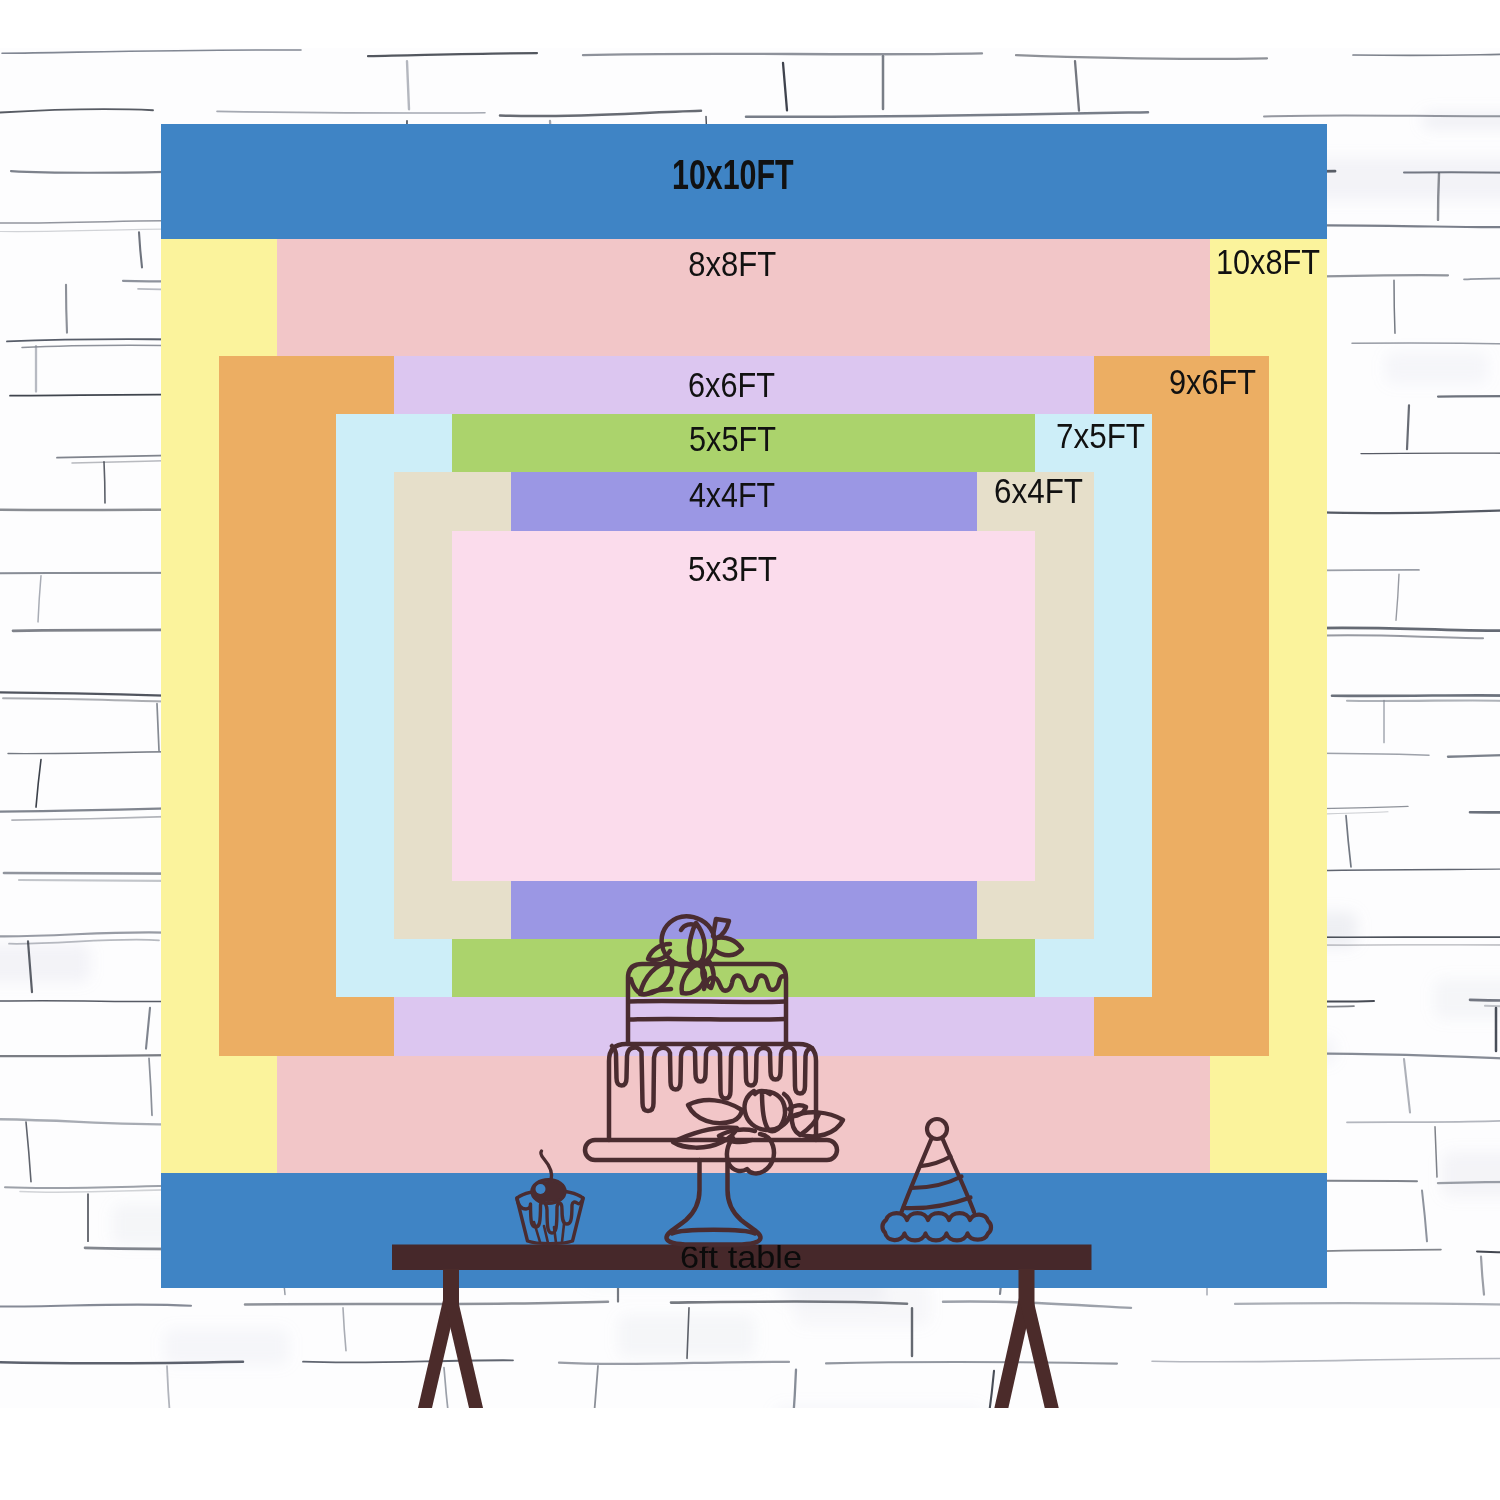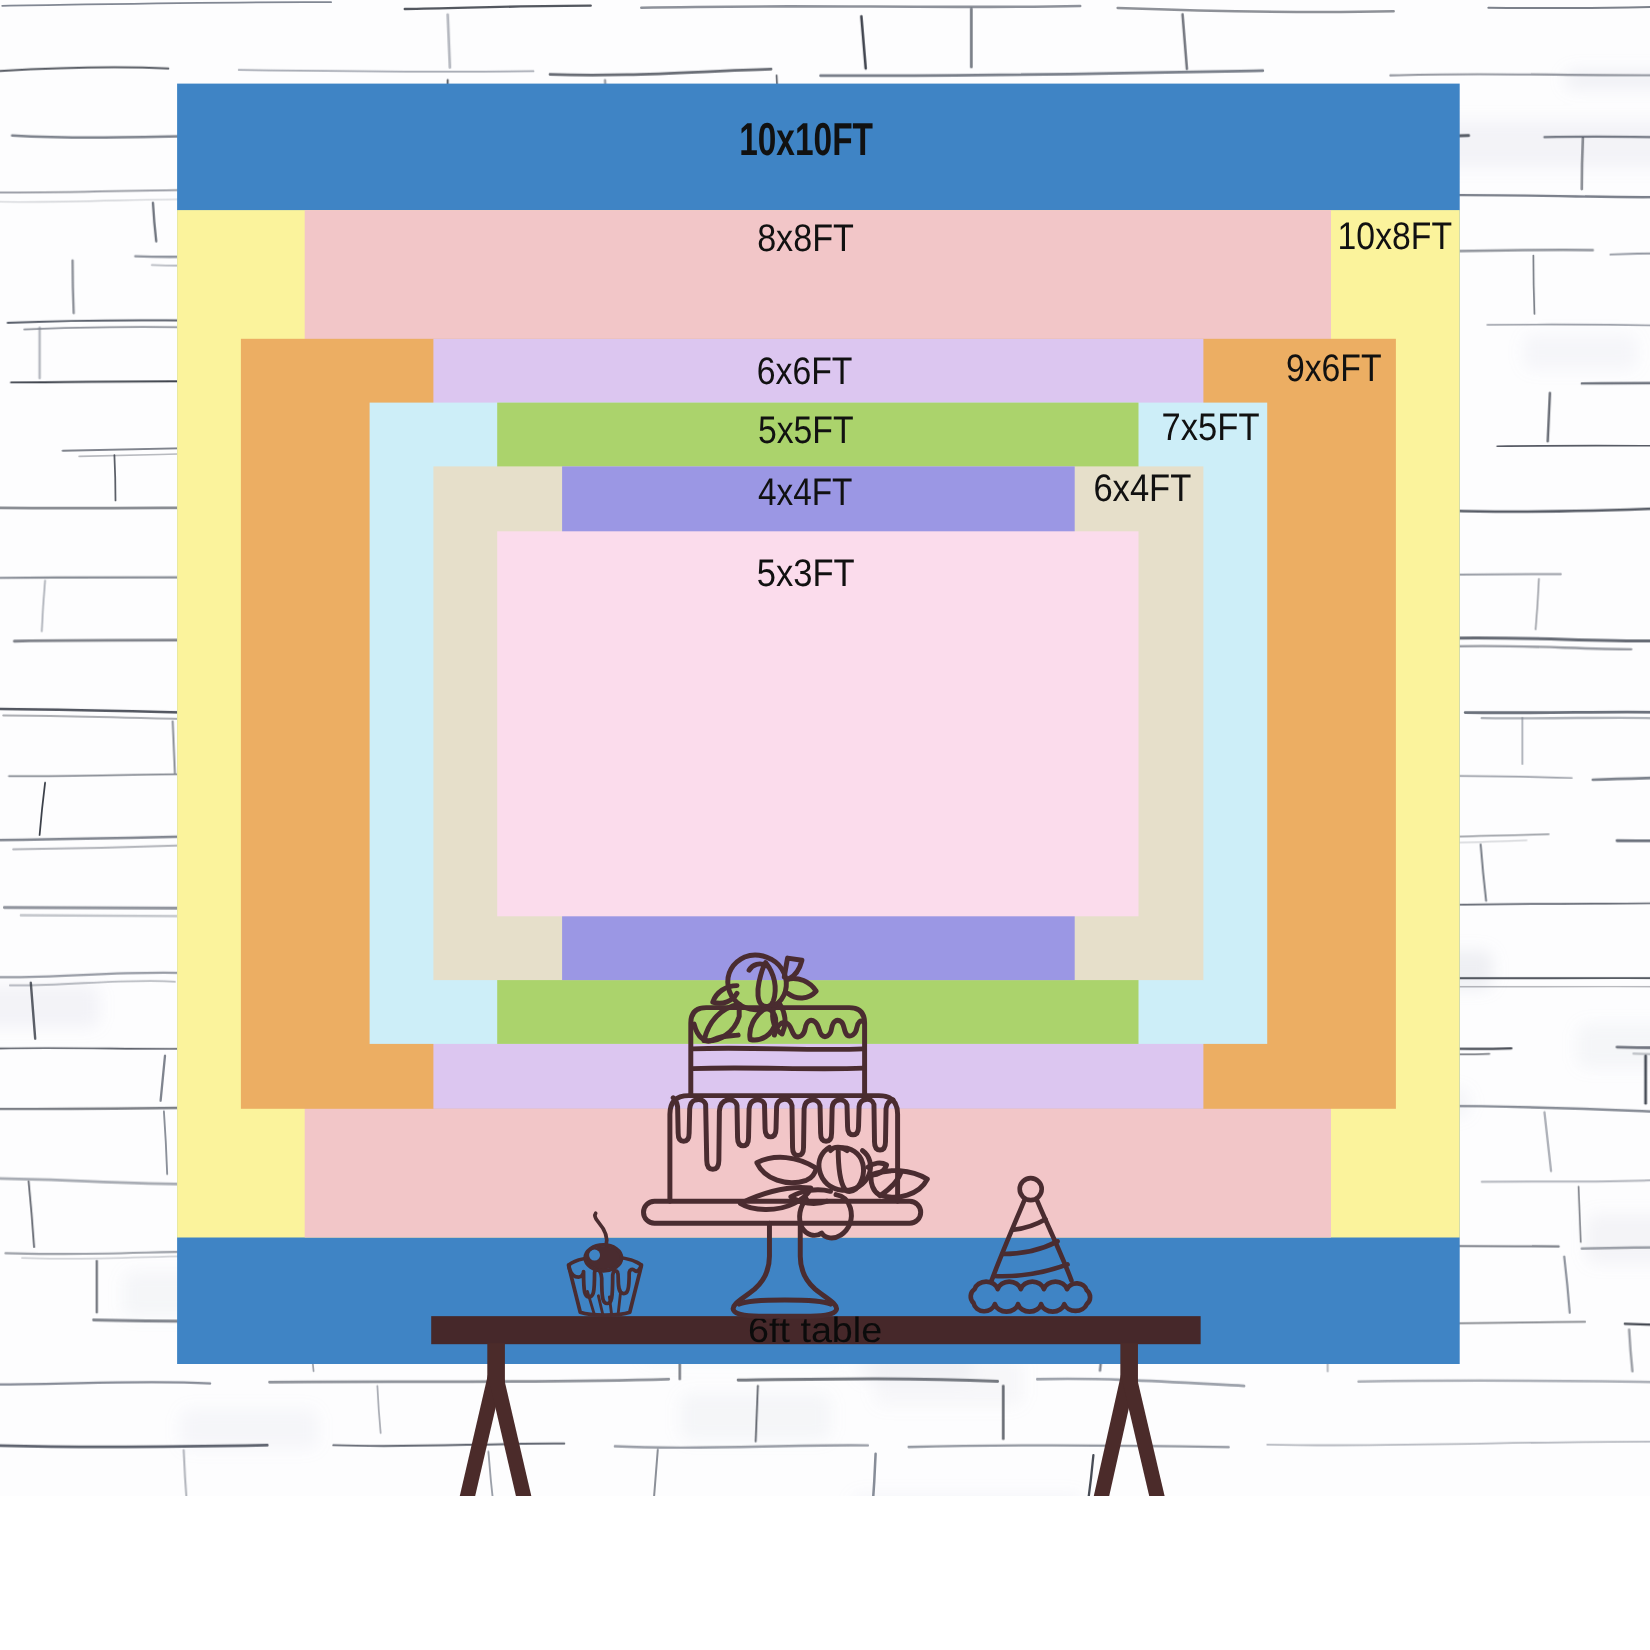--- a/index.html
+++ b/index.html
@@ -1,15 +1,15 @@
 <!DOCTYPE html>
 <html><head><meta charset="utf-8">
 <style>
 html,body{margin:0;padding:0;background:#ffffff;font-family:"Liberation Sans",sans-serif;}
-#stage{position:relative;width:1500px;height:1360px;overflow:hidden;}
+#stage{position:relative;width:1500px;height:1360px;overflow:hidden;margin-top:48px;}
 </style></head>
 <body>
 <div id="stage">
 
 <svg width="1500" height="1500" viewBox="0 0 1500 1500" style="position:absolute;left:0;top:0">
 <rect width="1500" height="1500" fill="#fdfdfe"></rect>
 <defs>
         <filter id="soft" x="-30%" y="-30%" width="160%" height="160%">
           <feGaussianBlur stdDeviation="7"></feGaussianBlur>
         </filter>

